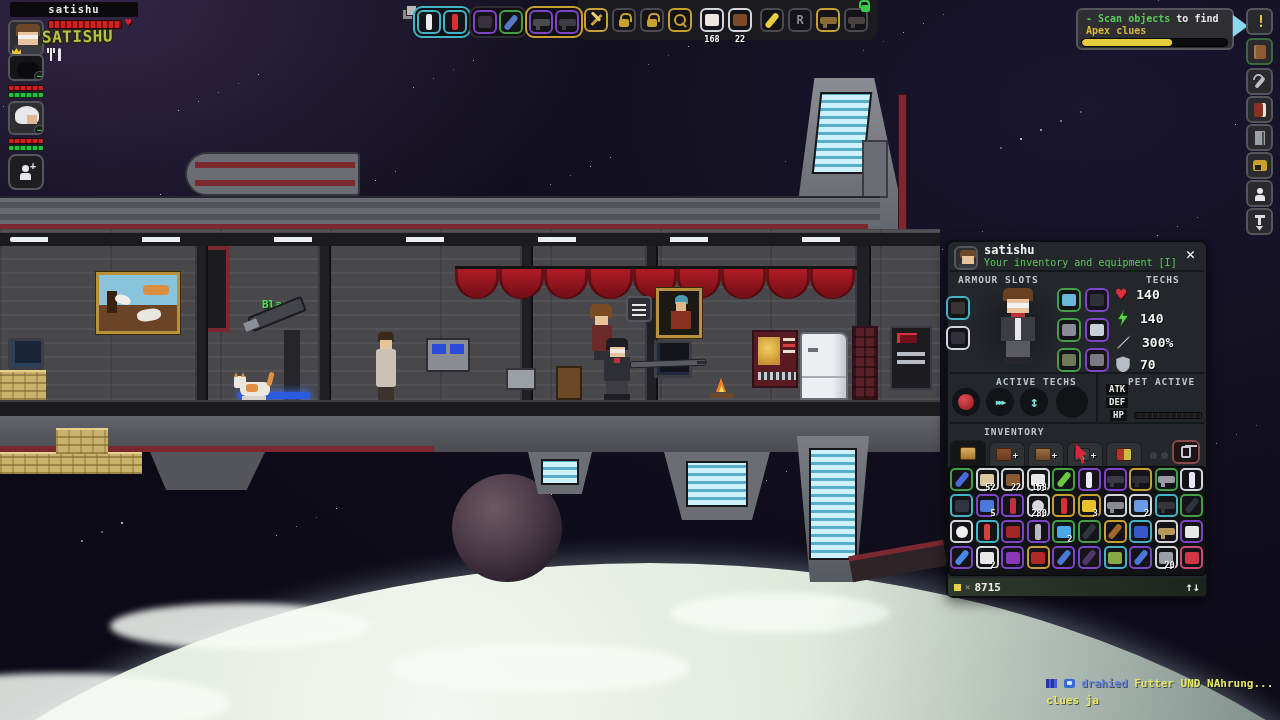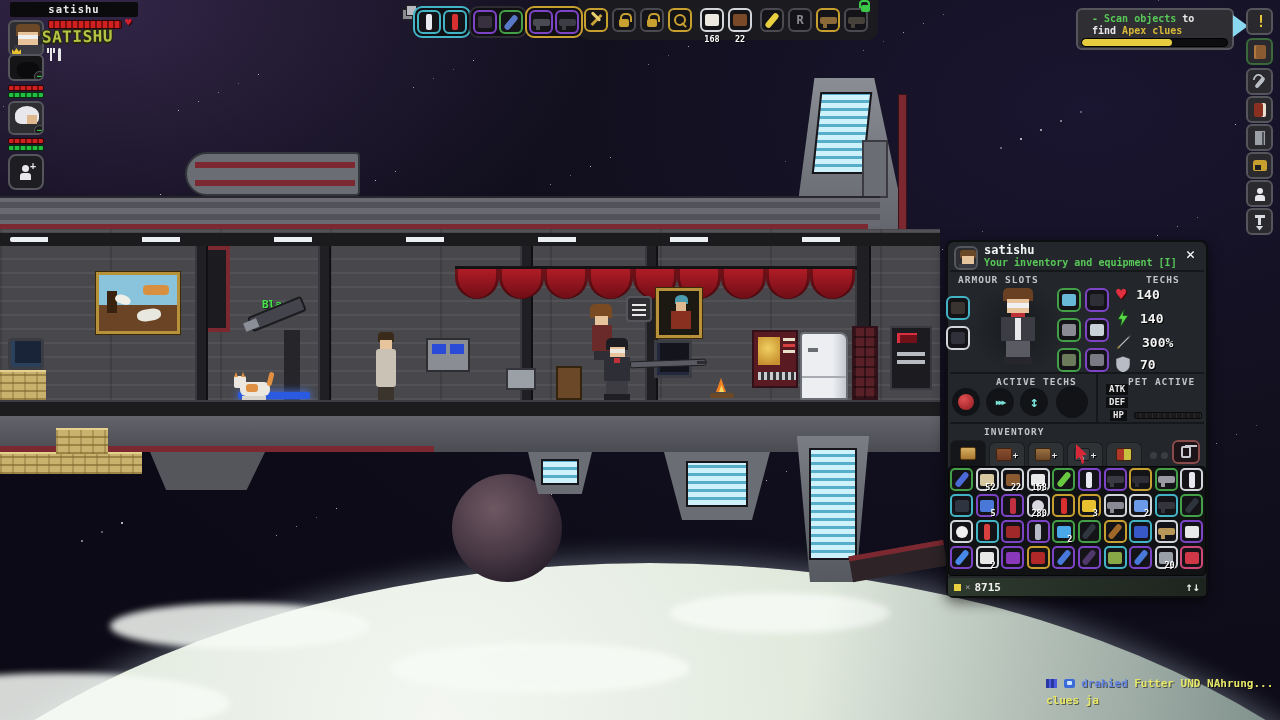--- a/index.html
+++ b/index.html
@@ -92,21 +92,21 @@
   color:#3ac848;font-size:9px;font-weight:bold;text-align:center;line-height:9px}
 
 #hotbar{left:400px;top:0;height:46px}
 .hb-capsule{position:absolute;top:6px;height:32px;border-radius:9px;background:#101014;display:flex;gap:2px;padding:2px;border:2px solid transparent}
 .cap-cyan{border-color:#42b4c6}.cap-gold{border-color:#c8a030}.cap-plain{border-color:#2c2c32}
 #hb-backplate{left:178px;top:0;width:300px;height:40px;background:#1b1b1f;border-radius:0 0 10px 10px}
 #layers-icon{left:2px;top:5px;width:15px;height:15px}
 #layers-icon::before{content:"";position:absolute;left:0;top:4px;width:9px;height:9px;background:#8a8a92;border:1px solid #222}
 #layers-icon::after{content:"";position:absolute;left:4px;top:0;width:9px;height:9px;background:#b8b8c0;border:1px solid #222}
 
-#quest-box{left:1076px;top:8px;width:158px;height:42px;background:#2e2e33;border:2px solid #55555c;border-radius:6px;padding:3px 14px}
+#quest-box{left:1076px;top:8px;width:158px;height:42px;background:#2e2e33;border:2px solid #55555c;border-radius:6px;padding:3px 8px}
 #quest-text{font-size:10px;font-weight:bold;line-height:12px}
 #quest-arrow{left:1233px;top:15px;width:15px;height:22px;background:#8ad8f0;clip-path:polygon(0 0,100% 50%,0 100%);filter:drop-shadow(1px 1px 0 #1a3a4a)}
 #quest-bar{left:1081px;top:38px;width:147px;height:9px;background:#0d0d0f;border:1px solid #000;border-radius:5px;overflow:hidden}
 #quest-fill{height:100%;background:#e8cc40;border-radius:4px}
 
 .side-btn{position:absolute;left:1246px;width:27px;height:27px;background:#2a2a2e;border:2px solid #55555c;border-radius:6px;
   display:flex;align-items:center;justify-content:center}
 
 #panel{left:946px;top:240px;width:262px;height:358px;background:#23272b;border:2px solid #0c0e10;border-radius:8px;
   box-shadow:0 4px 14px rgba(0,0,0,.6);color:#e8e8e8}
@@ -558,21 +558,21 @@
       </div>
     </div>
 
   <div id="panel" class="abs"></div>
   <div class="abs portrait" style="left:954px;top:246px;width:24px;height:24px">
     <div class="abs" style="left:4px;top:2px;width:16px;height:8px;background:#6a4828;border-radius:3px 3px 0 0"></div>
     <div class="abs" style="left:6px;top:8px;width:12px;height:8px;background:#e8c49c"></div>
     <div class="abs" style="left:3px;top:16px;width:18px;height:6px;background:#3a3a42"></div>
   </div>
   <div class="abs" style="left:984px;top:243px;font-size:12px;font-weight:bold;color:#f2f2f2">satishu</div>
-  <div class="abs" style="left:984px;top:257px;font-size:10px;font-weight:bold;color:#58c858">Your inventory and equipment [I]</div>
+  <div class="abs" style="left:984px;top:257px;font-size:10px;font-weight:normal;color:#58c858">Your inventory and equipment [I]</div>
   <div class="abs" id="panel-close" style="left:1186px;top:245px">✕</div>
   <div class="divider" style="left:950px;top:270px;width:254px"></div>
   <div class="panel-label" style="left:958px;top:274px">ARMOUR SLOTS</div>
   <div class="panel-label" style="left:1146px;top:274px">TECHS</div>
 
   <div class="abs" style="left:966px;top:282px;width:104px;height:92px;border-radius:50%;background:radial-gradient(circle,#00000055 0%,#0000 70%)"></div>
   <div class="abs" style="left:990px;top:288px;width:56px;height:82px">
     <div class="abs" style="left:13px;top:0;width:30px;height:13px;background:#6a4022;border-radius:5px 5px 0 0"></div>
     <div class="abs" style="left:17px;top:11px;width:22px;height:14px;background:#e8c49c"></div>
     <div class="abs" style="left:17px;top:15px;width:22px;height:5px;background:#f0f0f0"></div>

